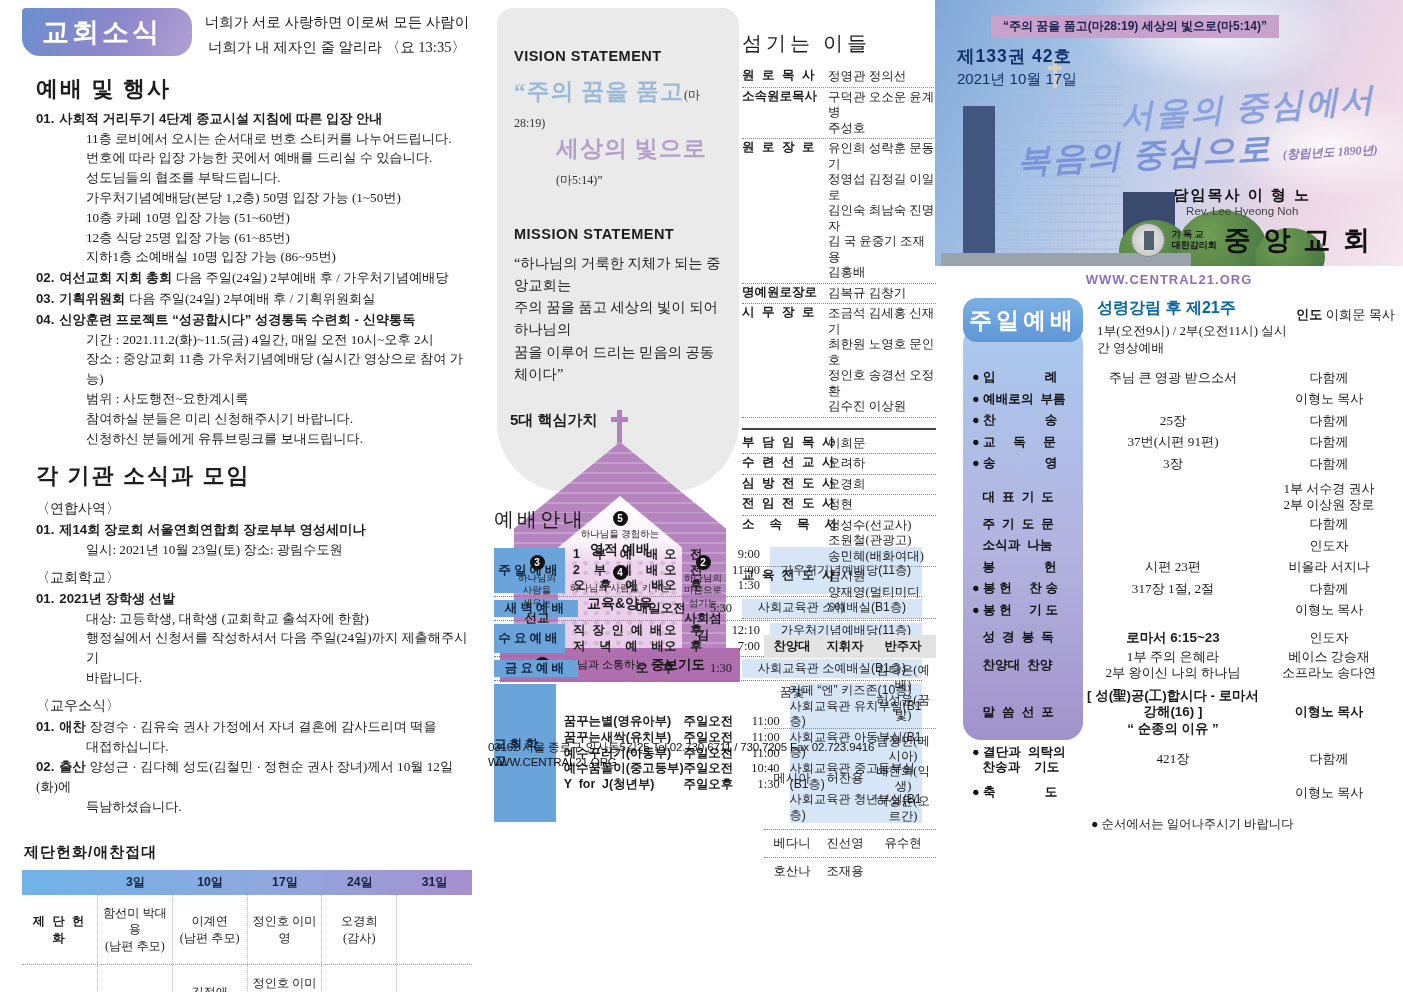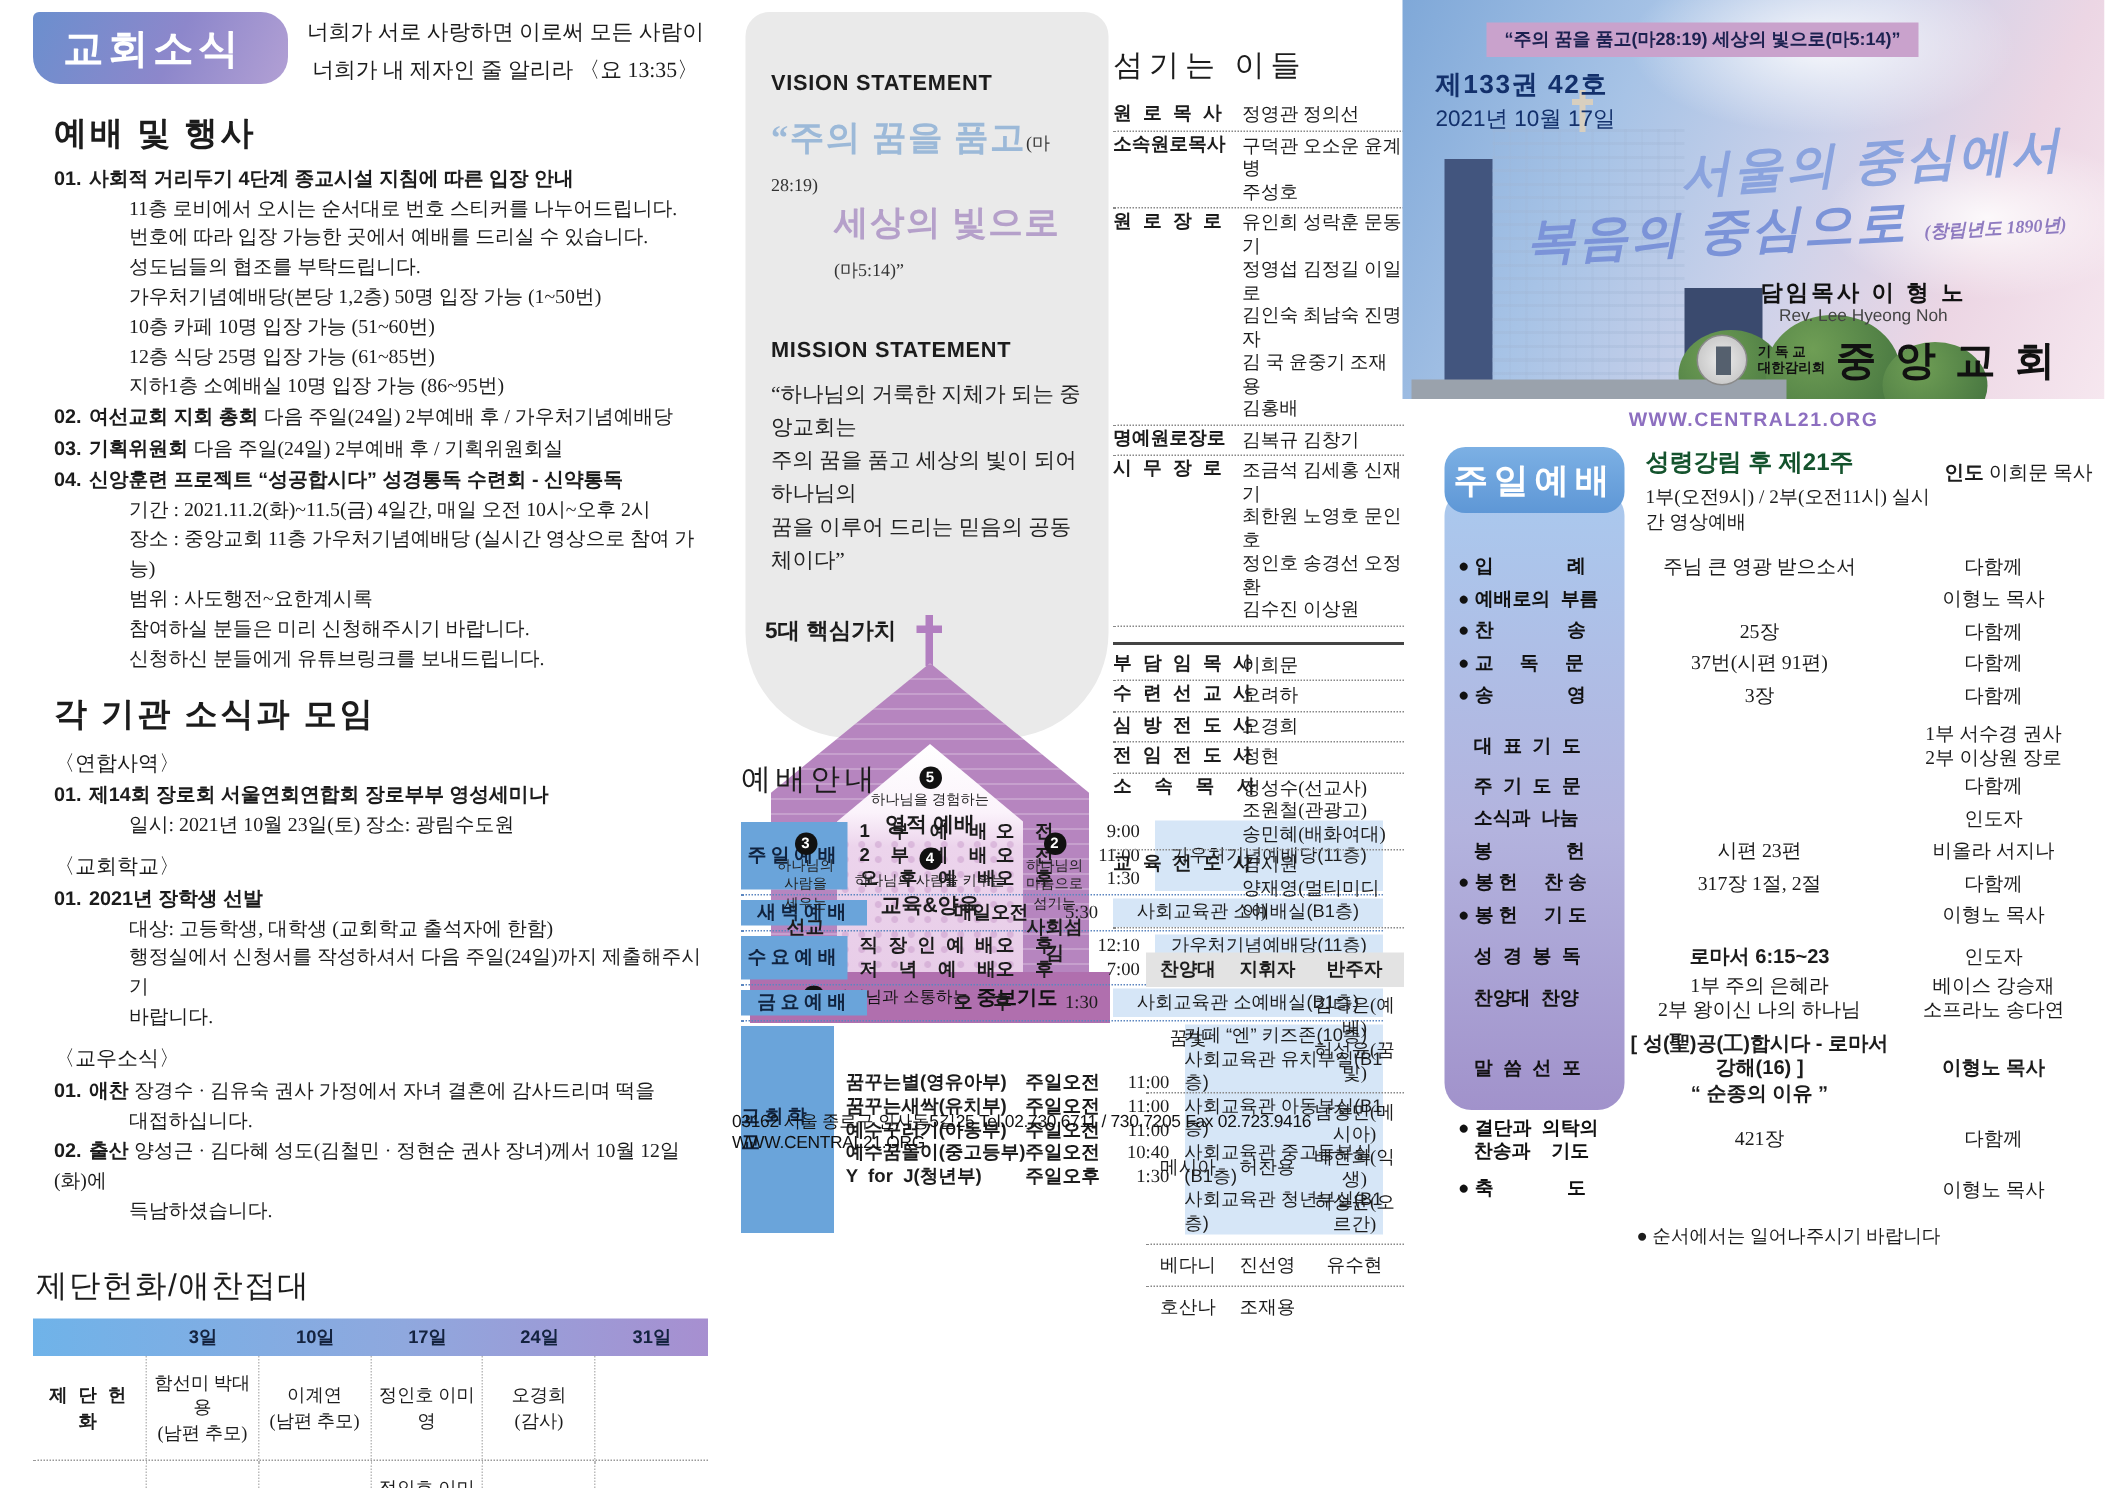--- a/index.html
+++ b/index.html
@@ -18,21 +18,21 @@
   .sec-title { font-family:"Liberation Serif",serif; font-size:22px; font-weight:bold;
     letter-spacing:2px; margin:13px 0 5px 14px; }
   .item { font-size:13.2px; line-height:1.5; margin:1px 0 1px 14px; }
   .item .num { font-weight:bold; margin-right:5px; }
   .item .b { font-weight:bold; }
   .item .rest { font-family:"Liberation Serif",serif; }
   .sub { margin-left:50px; white-space:pre-line; font-family:"Liberation Serif",serif;
     font-size:13.2px; line-height:1.5; }
   .grp-label { font-family:"Liberation Serif",serif; font-size:14px; margin:9px 0 2px 14px; }
 
-  .ft-title { font-size:21px; font-weight:normal; margin:26px 0 8px 2px; letter-spacing:1px; }
+  .ft-title { font-size:15px; font-weight:bold; margin:26px 0 8px 2px; letter-spacing:1px; }
   .ft { width:100%; font-size:12.2px; }
   .ft-head { display:grid; grid-template-columns:76px repeat(5,1fr);
     background:linear-gradient(90deg,#6fb3e9 0%,#8fa8de 55%,#a78fd0 100%);
     font-weight:bold; color:#14233f; }
   .ft-head div { text-align:center; padding:4px 0; }
   .ft-grid { display:grid; grid-template-columns:76px repeat(5,1fr); }
   .ft-grid.r2 { border-top:1.5px dotted #999; }
   .ft-cell { text-align:center; white-space:pre-line; padding:10px 2px; line-height:1.35;
     border-right:1.5px dotted #bbb; display:flex; align-items:center; justify-content:center;
     font-family:"Liberation Serif",serif; }
@@ -157,21 +157,21 @@
     color:#8d6fc0; font-weight:bold; font-size:13px; letter-spacing:1px; }
 
   
   .order { position:absolute; left:963px; top:298px; width:432px; }
   .order-band { position:absolute; left:0; top:28px; width:120px; height:414px; border-radius:18px;
     background:linear-gradient(180deg,#aac9ee 0%,#b3b3de 55%,#a192cb 100%); }
   .order-badge { position:absolute; left:0; top:0; width:120px; height:44px; border-radius:14px;
     background:linear-gradient(180deg,#7cb0e4,#5e97d6); color:#fff; font-weight:bold; font-size:23px;
     display:flex; align-items:center; justify-content:center; letter-spacing:4px; z-index:2; }
   .order-head { margin-left:134px; display:flex; justify-content:space-between; min-height:50px; }
-  .oh-title { font-weight:bold; font-size:16px; color:#14532d; }
+  .oh-title { font-weight:bold; font-size:16px; color:#0369a1; }
   .oh-sub { font-size:12.8px; margin-top:4px; font-family:Liberation Serif, serif; }
   .oh-leader { font-size:13.2px; margin-top:8px; white-space:pre; font-family:"Liberation Serif",serif; }
   .oh-leader b { font-family:"Liberation Sans",sans-serif; }
   .order-rows { position:relative; margin-top:10px; z-index:1; }
   .o-row { display:flex; align-items:center; min-height:21.5px; }
   .o-row.multi { min-height:33px; }
   .o-row.mt { margin-top:6px; }
   .o-label { width:120px; font-weight:bold; font-size:12.6px; white-space:pre; padding-left:9px;
     line-height:15px; color:#111; }
   .o-center { flex:1; text-align:center; font-family:"Liberation Serif",serif; font-size:13.2px; line-height:16.5px; }

